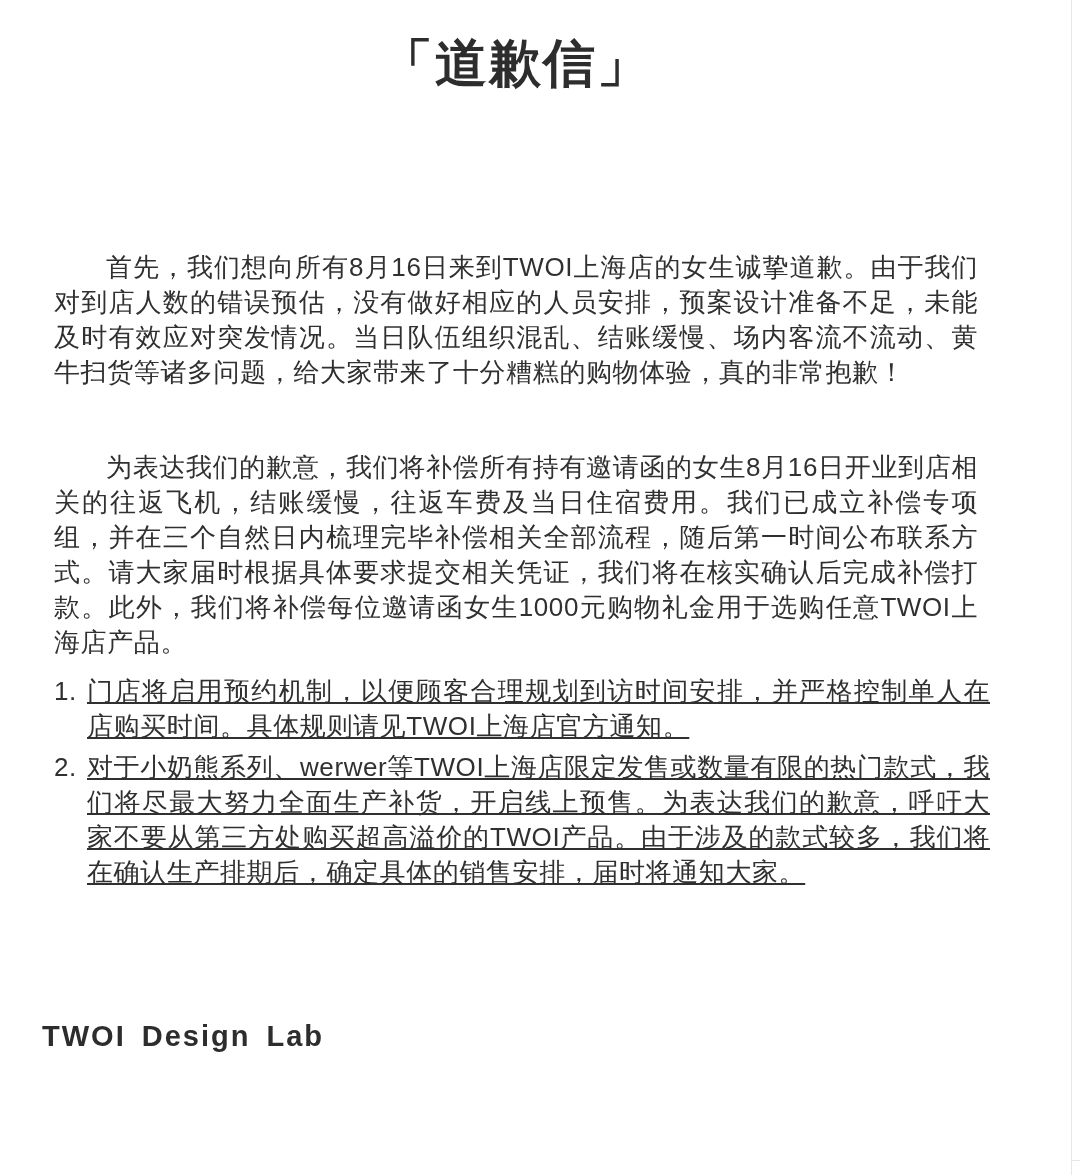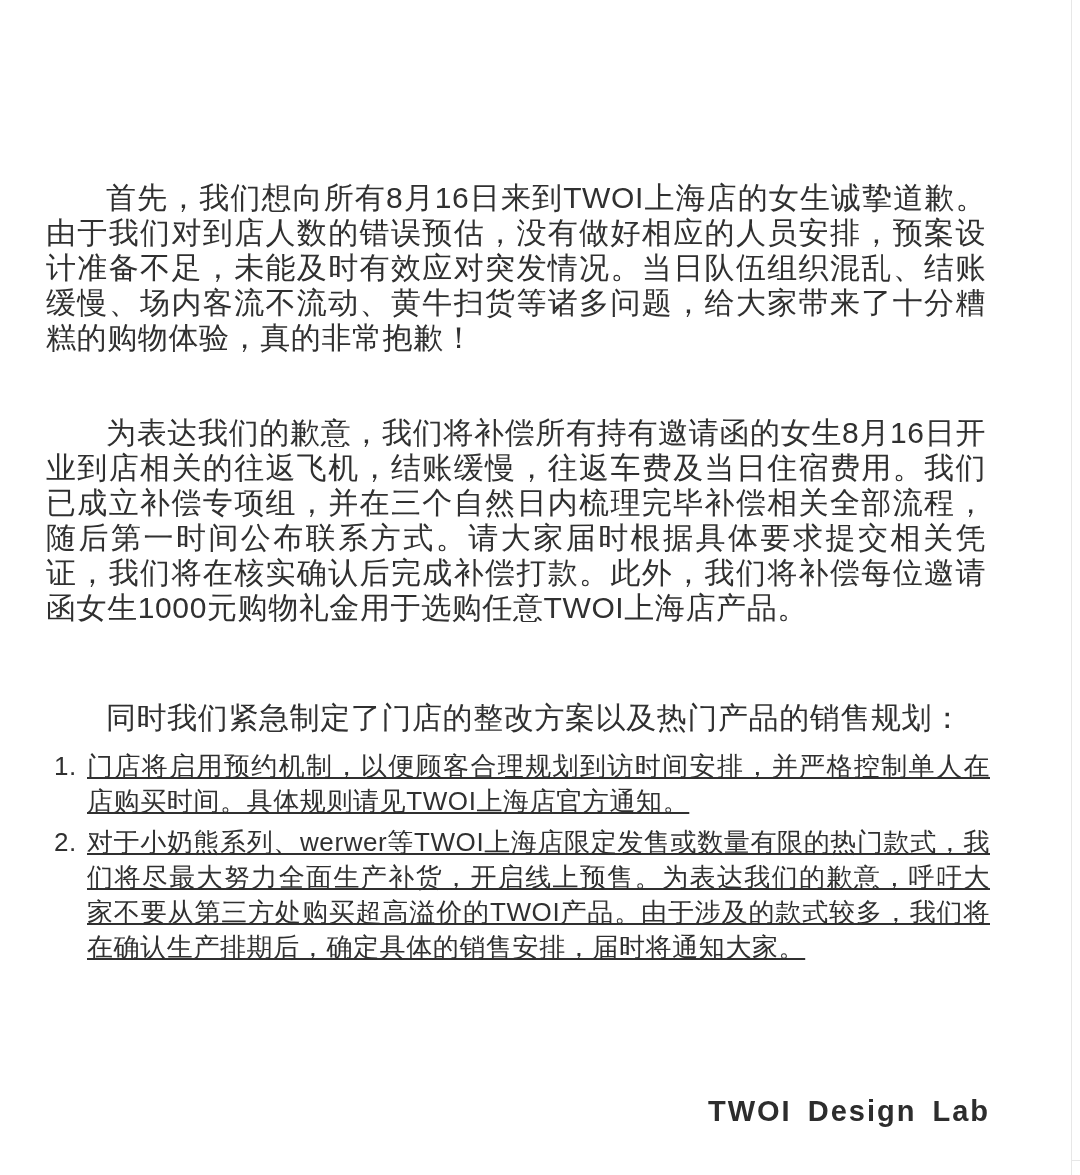--- a/index.html
+++ b/index.html
@@ -41,22 +41,22 @@
   .title {
     margin: 0;
     font-size: 52px;
     line-height: 70px;
     font-weight: 700;
     text-align: center;
     letter-spacing: 2px;
     color: #2d2d2d;
   }
   .para {
-    margin: 4px;
-    font-size: 30px;
+    margin: 12px;
+    font-size: 26px;
     line-height: 35px;
     font-weight: 500;
     letter-spacing: 0.6px;
     text-align: justify;
     text-indent: 2em;
   }
   .para-1 { margin-top: 152px; }
   .para-2 { margin-top: 60px; }
   .intro  { margin-top: 75px; }
   .plan-list { margin-top: 14px; }
@@ -74,42 +74,42 @@
     box-sizing: border-box;
     padding-left: 12px;
   }
   .plan-item .txt {
     flex: 1;
     text-align: justify;
     text-decoration: underline;
   }
   .signature {
     margin-top: 128px;
-    text-align: right;
+    text-align: left;
     font-size: 29px;
     line-height: 36px;
     font-weight: 700;
     letter-spacing: 2px;
     word-spacing: 6px;
     color: #2d2d2d;
   }
 </style>
 </head>
 <body>
 
 <div class="page">
   <div class="edge-v"></div>
   <div class="edge-h"></div>
 
+  <h1 class="title">「道歉信」</h1>
 
   <p class="para para-1">首先，我们想向所有8月16日来到TWOI上海店的女生诚挚道歉。由于我们对到店人数的错误预估，没有做好相应的人员安排，预案设计准备不足，未能及时有效应对突发情况。当日队伍组织混乱、结账缓慢、场内客流不流动、黄牛扫货等诸多问题，给大家带来了十分糟糕的购物体验，真的非常抱歉！</p>
 
   <p class="para para-2">为表达我们的歉意，我们将补偿所有持有邀请函的女生8月16日开业到店相关的往返飞机，结账缓慢，往返车费及当日住宿费用。我们已成立补偿专项组，并在三个自然日内梳理完毕补偿相关全部流程，随后第一时间公布联系方式。请大家届时根据具体要求提交相关凭证，我们将在核实确认后完成补偿打款。此外，我们将补偿每位邀请函女生1000元购物礼金用于选购任意TWOI上海店产品。</p>
 
-  <p class="para intro">同时我们紧急制定了门店的整改方案以及热门产品的销售规划：</p>
 
   <div class="plan-list">
     <div class="plan-item">
       <span class="num">1.</span>
       <span class="txt">门店将启用预约机制，以便顾客合理规划到访时间安排，并严格控制单人在店购买时间。具体规则请见TWOI上海店官方通知。</span>
     </div>
     <div class="plan-item">
       <span class="num">2.</span>
       <span class="txt">对于小奶熊系列、werwer等TWOI上海店限定发售或数量有限的热门款式，我们将尽最大努力全面生产补货，开启线上预售。为表达我们的歉意，呼吁大家不要从第三方处购买超高溢价的TWOI产品。由于涉及的款式较多，我们将在确认生产排期后，确定具体的销售安排，届时将通知大家。</span>
     </div>

